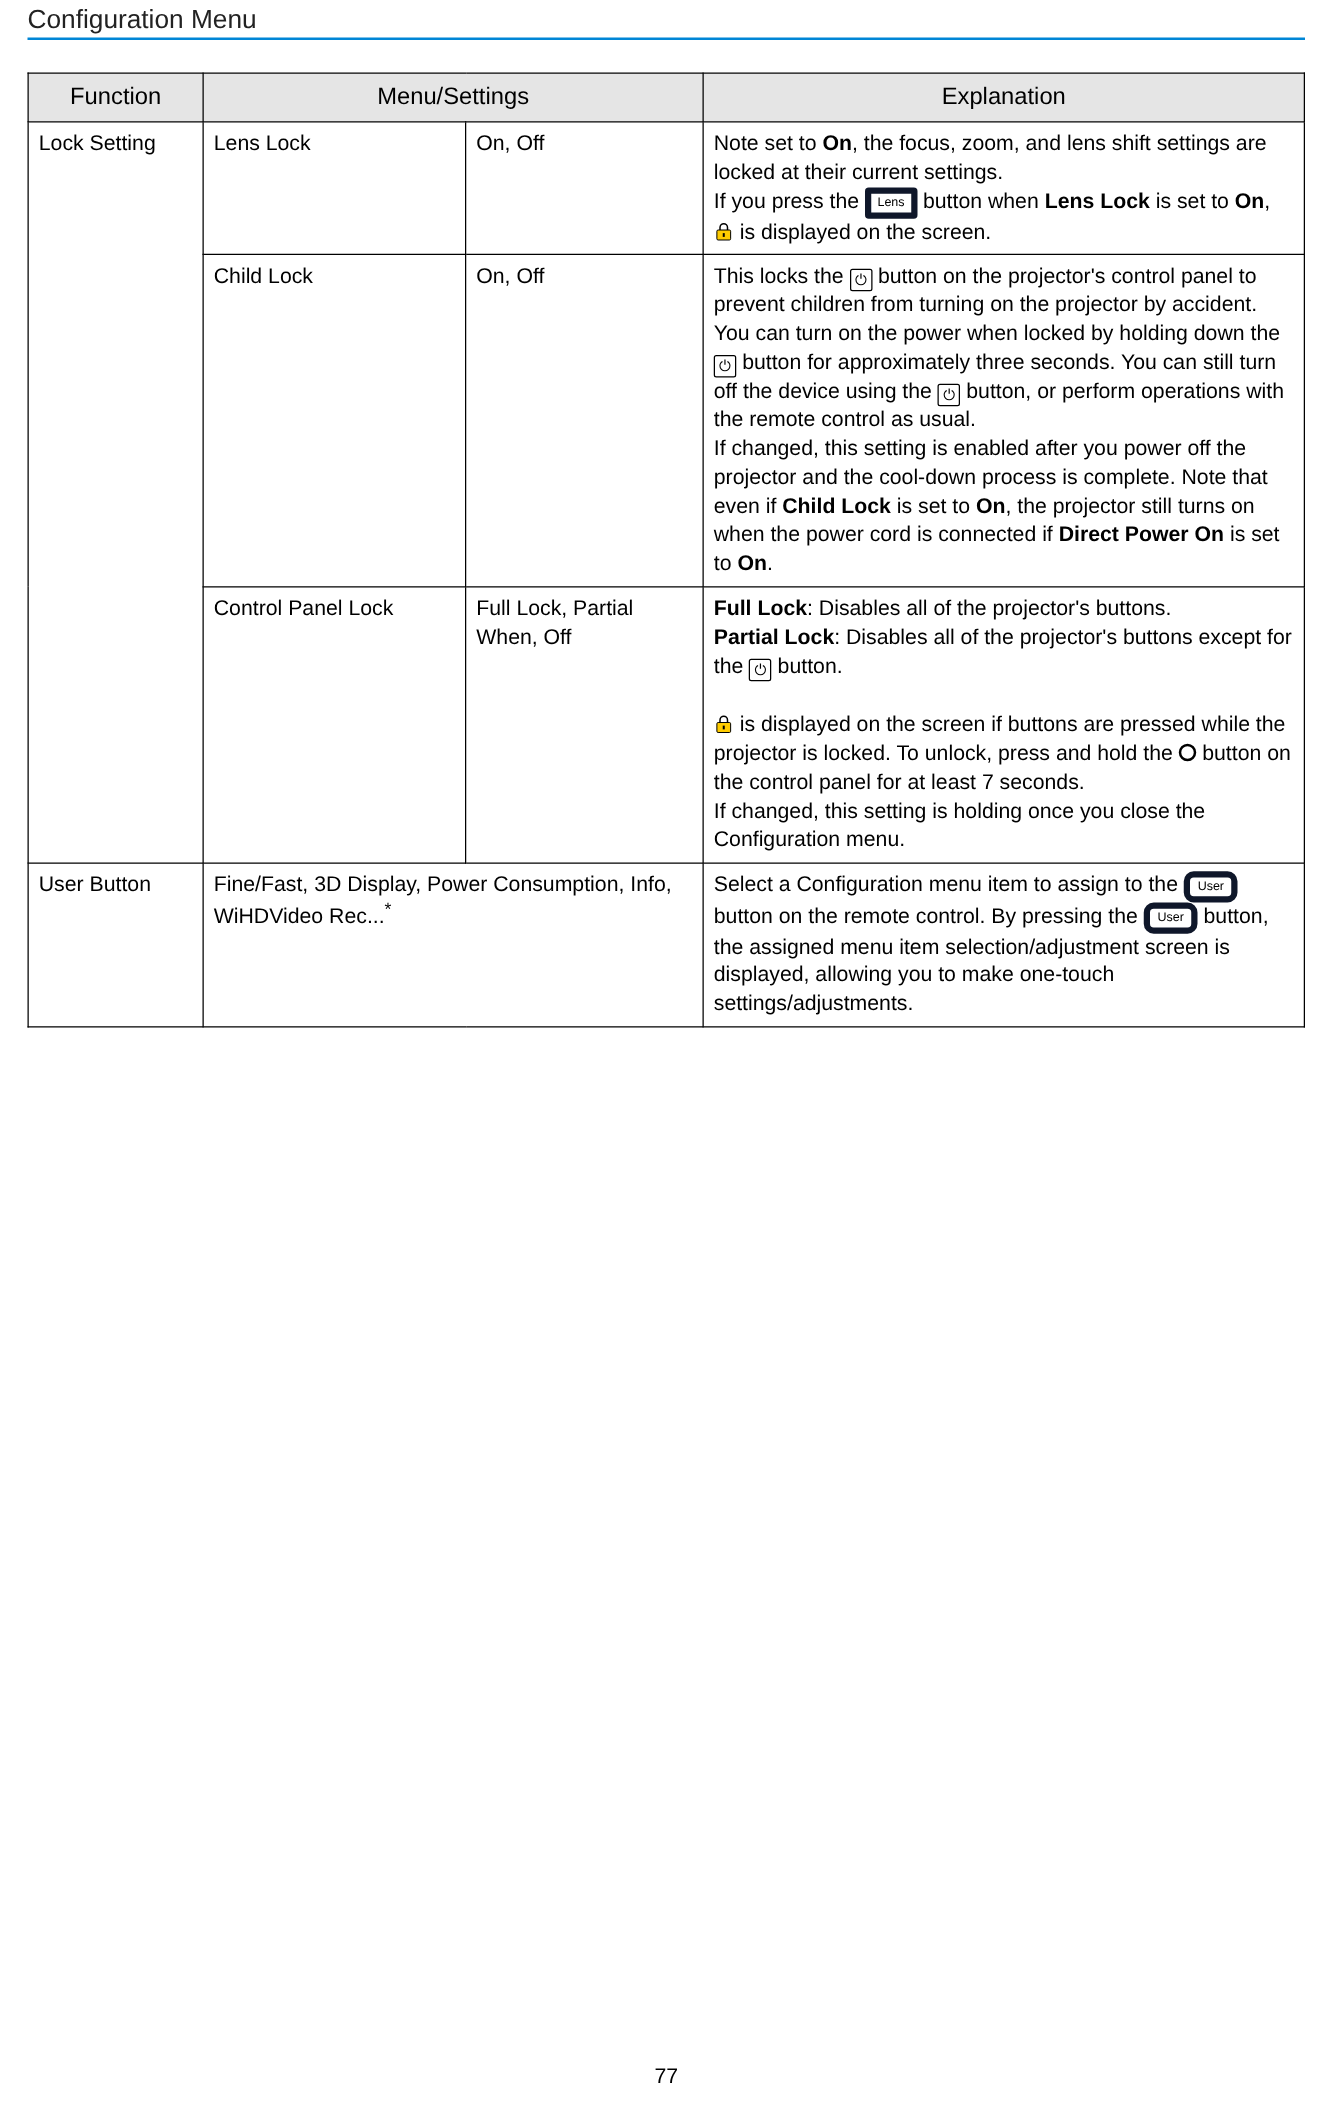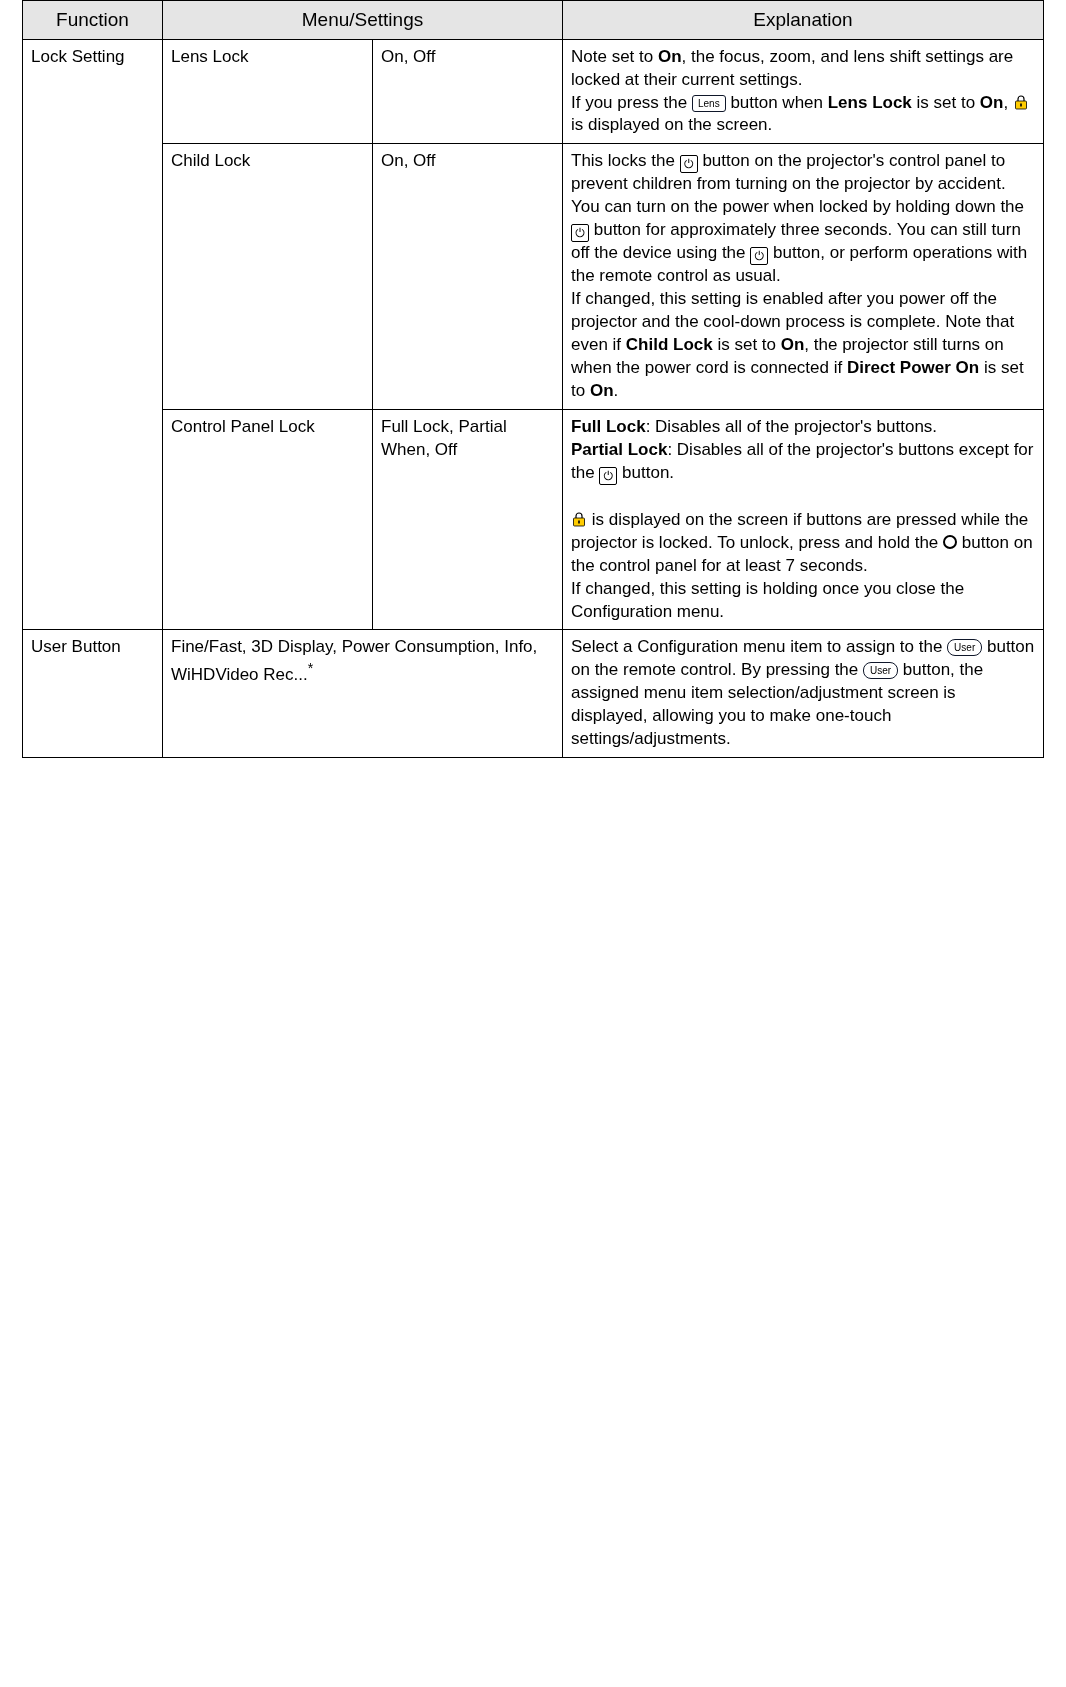--- a/index.html
+++ b/index.html
@@ -51,21 +51,21 @@
   col.c-func { width: 140px; }
   col.c-menu1 { width: 210px; }
   col.c-menu2 { width: 190px; }
   col.c-exp { width: auto; }
   .fn-cell {
     font-size: 19px;
   }
   .exp p { margin: 0; }
   .btn-key {
     display: inline-block;
-    border: 1px solid #0f172a;
+    border: 5px solid #0f172a;
     border-radius: 3px;
     padding: 0 5px;
     font-size: 10px;
     line-height: 15px;
     vertical-align: 1px;
     min-width: 26px;
     text-align: center;
     background: #fff;
   }
   .btn-key.pill {
@@ -106,20 +106,23 @@
     text-align: center;
     font-size: 17px;
   }
   b { font-weight: 700; }
 </style>
 </head>
 <body>
 
 <div class="page">
 
+  <div class="header-bar">
+    <span class="header-title">Configuration Menu</span>
+  </div>
 
   <table class="cfg">
     <colgroup>
       <col class="c-func">
         <col class="c-menu1">
         <col class="c-menu2">
         <col class="c-exp">
     </colgroup>
     <thead>
       <tr>
@@ -214,13 +217,14 @@
             <span class="btn-key pill">User</span>
             <span> button on the remote control. By pressing the </span>
             <span class="btn-key pill">User</span>
             <span> button, the assigned menu item selection/adjustment screen is displayed, allowing you to make one-touch settings/adjustments.</span>
           </p>
         </td>
       </tr>
     </tbody>
   </table>
 
+  <div class="page-num">77</div>
 </div>
 
 </body></html>

